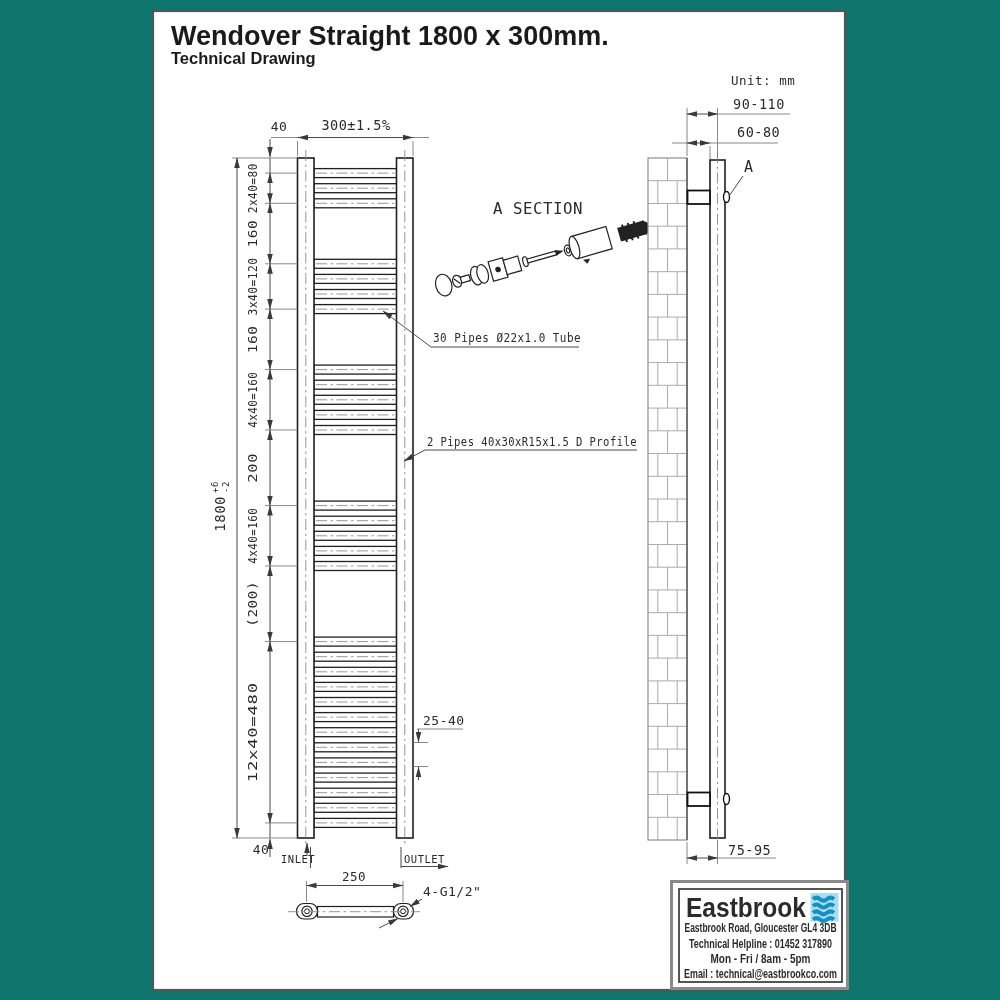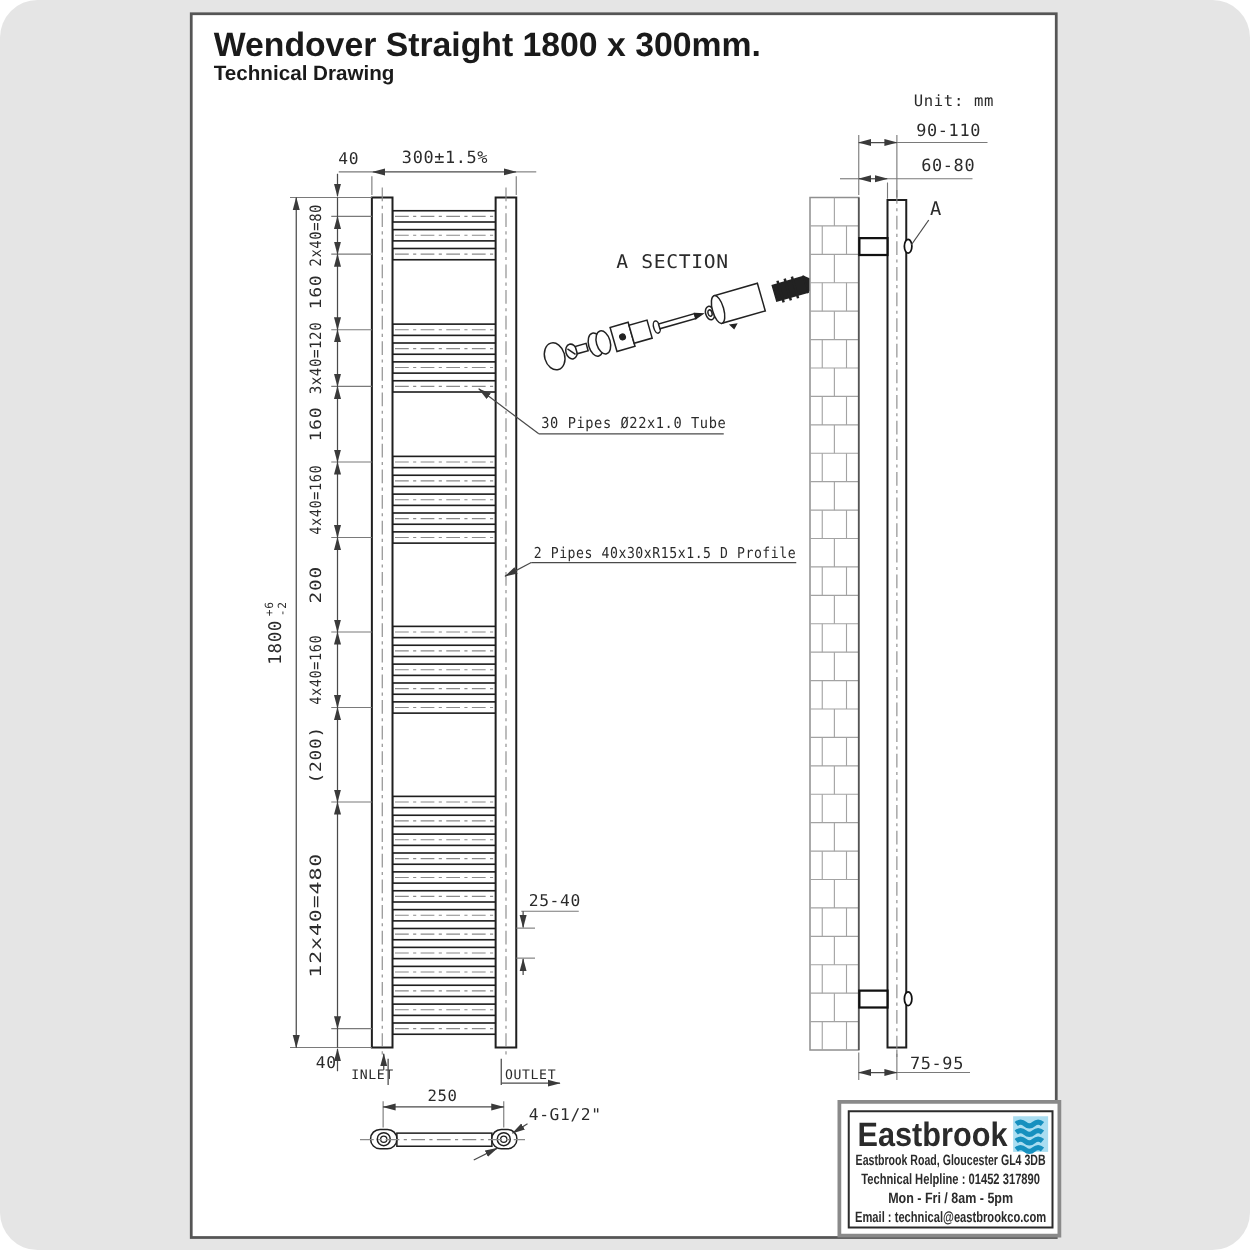--- a/index.html
+++ b/index.html
@@ -1,17 +1,17 @@
 <!DOCTYPE html>
 <html><head>
 <meta charset="utf-8">
 <style>
   html,body{margin:0;padding:0;background:#fff;}
-  #stage{position:relative;width:1000px;height:1000px;background:#e5e5e5;overflow:hidden;
-         font-family:"Liberation Sans",sans-serif;border-radius:30px;}
+  #stage{position:relative;width:1000px;height:1000px;background:#0f766e;overflow:hidden;
+         font-family:"Liberation Sans",sans-serif;}
   svg{position:absolute;left:0;top:0;}
   text{fill:#2b2b2b;}
   .ttl{font-family:"Liberation Sans",sans-serif;font-weight:bold;fill:#1a1a1a;}
   .cad{font-family:"DejaVu Sans Mono",monospace;fill:#2b2b2b;letter-spacing:.5px;}
   .dimline{stroke:#4a4a4a;stroke-width:1;fill:none;}
   .extline{stroke:#7a7a7a;stroke-width:.9;fill:none;}
   .draw{stroke:#1f1f1f;stroke-width:1.6;fill:#fff;}
   .draw-thin{stroke:#1f1f1f;stroke-width:1.2;fill:#fff;}
   .cl{stroke:#8a8a8a;stroke-width:.9;fill:none;stroke-dasharray:11 3.5 2.5 3.5;}
   .brick{stroke:#a3a3a3;stroke-width:.9;fill:none;}

